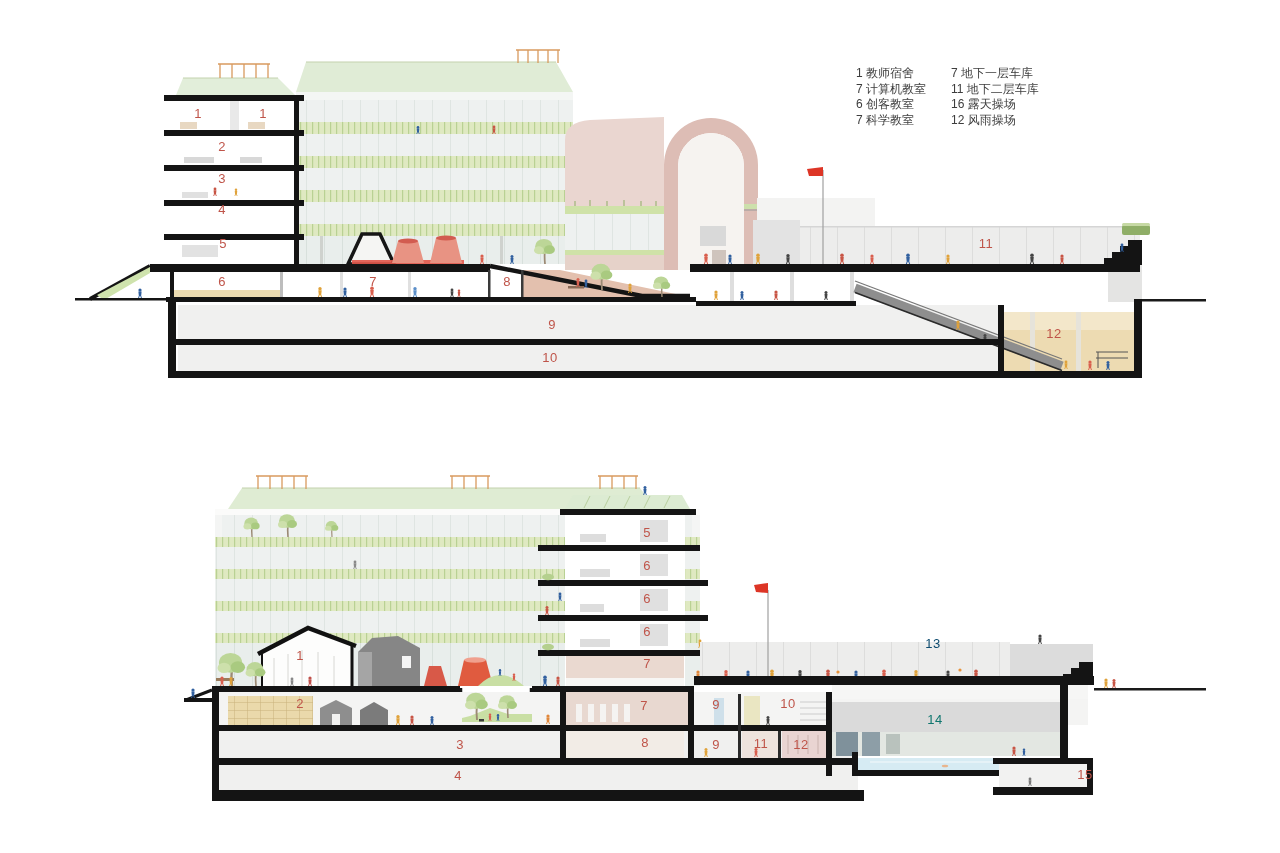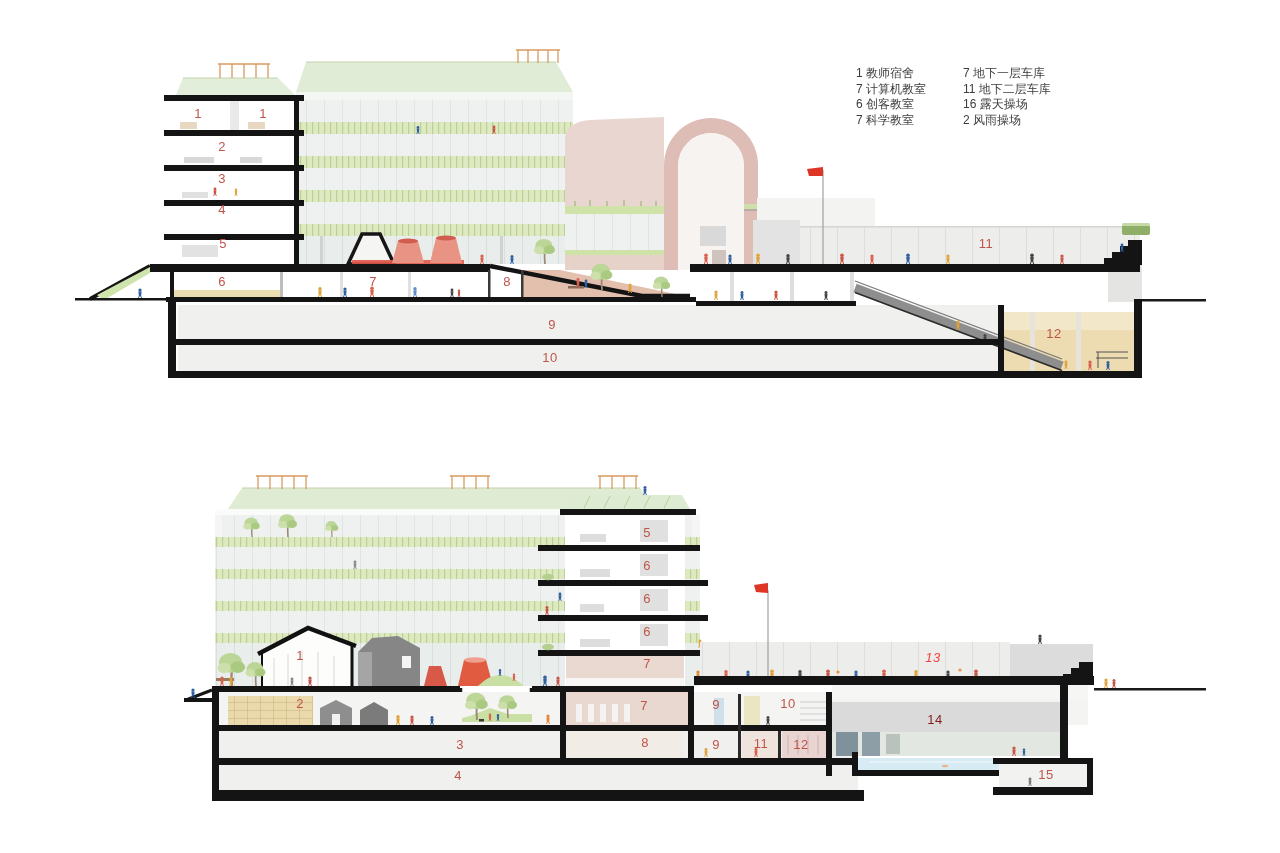--- a/index.html
+++ b/index.html
@@ -7,21 +7,21 @@
        font-family:"Liberation Sans","DejaVu Sans",sans-serif;}
   .section{position:absolute;left:0;width:1280px;}
   #section-top{top:0;height:430px;}
   #section-bottom{top:430px;height:423px;}
   .section svg{position:absolute;left:0;top:0;}
   .marker-layer{position:absolute;left:0;top:0;width:100%;height:100%;z-index:5;pointer-events:none;}
   .marker{position:absolute;transform:translate(-50%,-50%);color:#bf5449;font-size:13px;
           letter-spacing:.5px;line-height:1;white-space:nowrap;}
   .legend{position:absolute;z-index:6;font-size:12px;color:#3d3d3d;line-height:15.5px;}
   #legend-top{left:856px;top:66px;}
-  .legend{display:flex;gap:12px;}
+  .legend{display:flex;gap:0;}
   .legend .legend-col{display:block;}
   #legend-top .legend-col{width:95px;}
   #legend-top .legend-col:nth-child(2){width:96px;}
   .legend-row{white-space:nowrap;}
 </style>
 </head>
 <body>
 
 <div class="section" id="section-top">
 <svg width="1280" height="430" viewBox="0 0 1280 430">
@@ -279,21 +279,21 @@
       <div class="legend-col">
         <div class="legend-row">1 教师宿舍</div>
         <div class="legend-row">7 计算机教室</div>
         <div class="legend-row">6 创客教室</div>
         <div class="legend-row">7 科学教室</div>
       </div>
       <div class="legend-col">
         <div class="legend-row">7 地下一层车库</div>
         <div class="legend-row">11 地下二层车库</div>
         <div class="legend-row">16 露天操场</div>
-        <div class="legend-row">2 风雨操场</div>
+        <div class="legend-row">12 风雨操场</div>
       </div>
     </div>
 </div>
 
 <div class="section" id="section-bottom">
 <svg width="1280" height="423" viewBox="0 0 1280 423">
 
   <g>
     <rect x="215" y="84" width="485" height="172" fill="#f4f5f4"></rect>
     <polygon points="242,58 640,58 656,79 228,79" fill="#dfecd3"></polygon>
@@ -544,18 +544,18 @@
       <span class="marker" style="left: 647px; top: 168px; color: rgb(191, 84, 73);">6</span>
       <span class="marker" style="left: 647px; top: 201px; color: rgb(191, 84, 73);">6</span>
       <span class="marker" style="left: 647px; top: 233px; color: rgb(191, 84, 73);">7</span>
       <span class="marker" style="left: 644px; top: 275px; color: rgb(191, 84, 73);">7</span>
       <span class="marker" style="left: 645px; top: 312px; color: rgb(191, 84, 73);">8</span>
       <span class="marker" style="left: 716px; top: 274px; color: rgb(191, 84, 73);">9</span>
       <span class="marker" style="left: 716px; top: 314px; color: rgb(191, 84, 73);">9</span>
       <span class="marker" style="left: 788px; top: 273px; color: rgb(191, 84, 73);">10</span>
       <span class="marker" style="left: 761px; top: 313px; color: rgb(191, 84, 73);">11</span>
       <span class="marker" style="left: 801px; top: 314px; color: rgb(191, 84, 73);">12</span>
-      <span class="marker" style="left: 933px; top: 227px; color: #ef4444; font-style: italic;">13</span>
-      <span class="marker" style="left: 935px; top: 289px; color: #7f1d1d;">14</span>
-      <span class="marker" style="left: 1046px; top: 344px; color: rgb(191, 84, 73);">15</span>
+      <span class="marker" style="left: 933px; top: 213px; color: #0c4a6e;">13</span>
+      <span class="marker" style="left: 935px; top: 289px; color: #0f766e;">14</span>
+      <span class="marker" style="left: 1085px; top: 344px; color: rgb(191, 84, 73);">15</span>
     </div>
 
 </div>
 
 </body></html>

